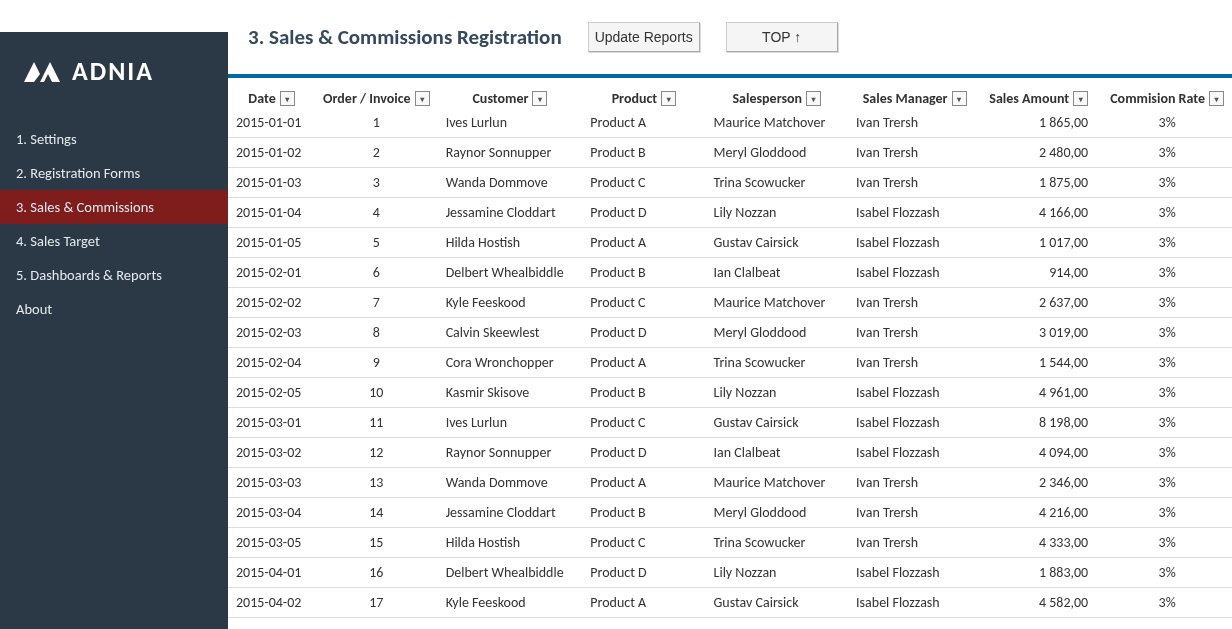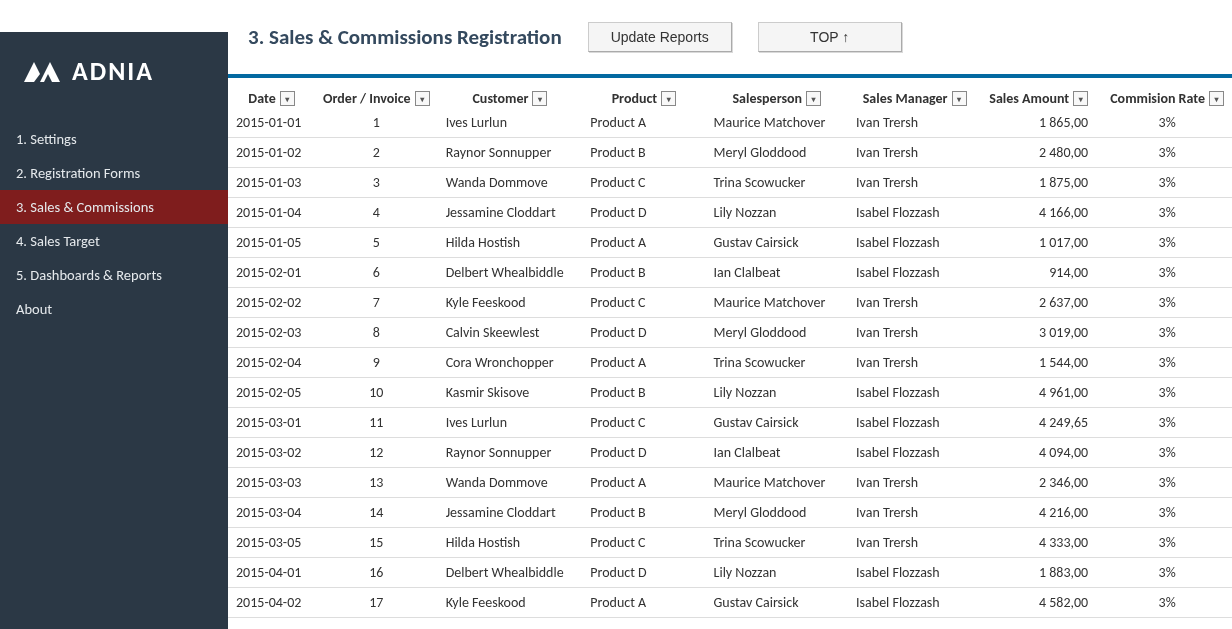--- a/index.html
+++ b/index.html
@@ -8,21 +8,21 @@
   .sidebar { width: 228px; background: #2b3845; color: #fff; display: flex; flex-direction: column; flex-shrink: 0; margin-top: 32px; }
   .logo-area { height: 78px; display: flex; align-items: center; padding-left: 22px; gap: 10px; }
   .logo-mark svg { display:block; }
   .logo-text { font-size: 26px; font-weight: 600; letter-spacing: 2px; color:#fff; }
   .nav { margin-top: 12px; }
   .nav-item { padding: 8px 16px; font-size: 14.5px; cursor: pointer; color:#e5e9ec; }
   .nav-item.active { background: #7f1d1d; }
   .main { flex: 1; display: flex; flex-direction: column; overflow: hidden; }
   .topbar { height: 78px; display: flex; align-items: center; padding-left: 20px; gap: 26px; border-bottom: 4px solid #0369a1; }
   .page-title { font-size: 21px; color: #34495e; font-weight: 600; }
-  .btn { background: #f5f5f5; border: 1px solid #aaa; border-top-color:#ccc; border-left-color:#ccc; padding: 6px 0; width: 144px; text-align:center; font-size: 14px; color:#333; cursor:pointer; box-shadow: 1px 1px 0 rgba(0,0,0,0.15); }
+  .btn { background: #f5f5f5; border: 1px solid #aaa; border-top-color:#ccc; border-left-color:#ccc; padding: 6px 0; width: 112px; text-align:center; font-size: 14px; color:#333; cursor:pointer; box-shadow: 1px 1px 0 rgba(0,0,0,0.15); }
   .table-wrap { flex:1; overflow:auto; }
   table { border-collapse: collapse; width: 100%; }
   thead th { background:#fff; color:#333; font-weight:700; font-size:14px; padding: 6px 8px; border-bottom: 1px solid #999; position: sticky; top:6px; text-align:center; white-space:nowrap; }
   thead th .hd { display:flex; align-items:center; justify-content:center; gap:4px; }
   .filter-btn { width:15px; height:15px; border:1px solid #888; background:#f8f8f8; display:inline-flex; align-items:center; justify-content:center; font-size:8px; color:#555; cursor:pointer; line-height:1; }
   tbody td { padding: 6px 8px; border-bottom: 1px solid #ddd; font-size: 14px; white-space:nowrap; }
   .col-date { width: 90px; }
   .col-order { width: 100px; text-align:center; }
   .col-customer { width: 150px; }
   .col-product { width: 145px; }
@@ -219,21 +219,21 @@
               <td class="col-amt">4 961,00</td>
               <td class="col-rate">3%</td>
             </tr>
             <tr>
               <td class="col-date">2015-03-01</td>
               <td class="col-order">11</td>
               <td class="col-customer">Ives Lurlun</td>
               <td class="col-product">Product C</td>
               <td class="col-sales">Gustav Cairsick</td>
               <td class="col-mgr">Isabel Flozzash</td>
-              <td class="col-amt">4 249,65</td>
+              <td class="col-amt">8 198,00</td>
               <td class="col-rate">3%</td>
             </tr>
             <tr>
               <td class="col-date">2015-03-02</td>
               <td class="col-order">12</td>
               <td class="col-customer">Raynor Sonnupper</td>
               <td class="col-product">Product D</td>
               <td class="col-sales">Ian Clalbeat</td>
               <td class="col-mgr">Isabel Flozzash</td>
               <td class="col-amt">4 094,00</td>

